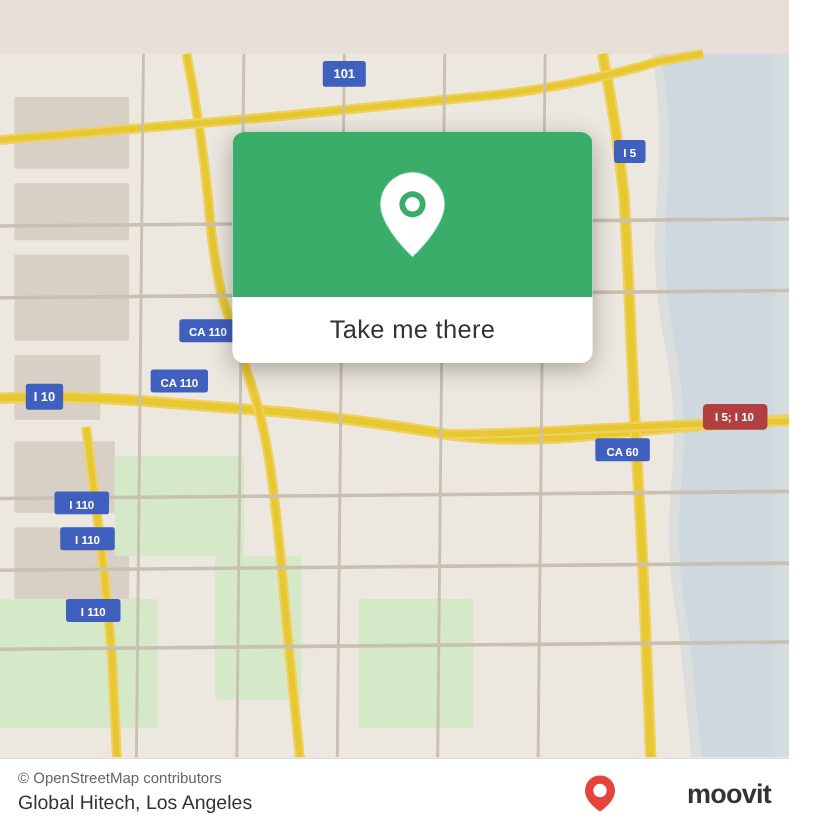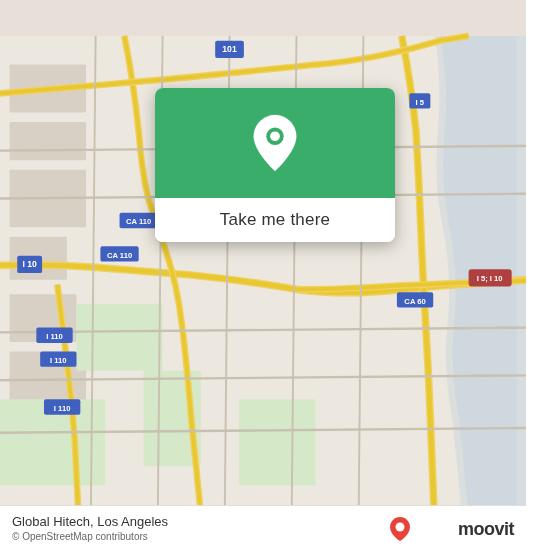--- a/index.html
+++ b/index.html
@@ -217,22 +217,22 @@
         <circle cx="26" cy="24" r="5" fill="white"></circle>
       </svg>
     </div>
     <div id="popup-button-area">
       <button id="take-me-there-btn">Take me there</button>
     </div>
 
   </div>
 
   <div id="bottom-bar">
+    <span id="copyright-text">© OpenStreetMap contributors</span>
     <span id="location-label">Global Hitech, Los Angeles</span>
-    <span id="copyright-text">© OpenStreetMap contributors</span>
 
     <div id="moovit-logo">
 
       <svg id="moovit-pin" viewBox="0 0 22 26" xmlns="http://www.w3.org/2000/svg">
         <path d="M 11 1 C 5 1 1 6 1 11 C 1 19 11 25 11 25 C 11 25 21 19 21 11 C 21 6 17 1 11 1 Z" fill="#e8433a"></path>
         <circle cx="11" cy="11" r="4.5" fill="white"></circle>
       </svg>
       <span id="moovit-text">moovit</span>
     </div>
   </div>

